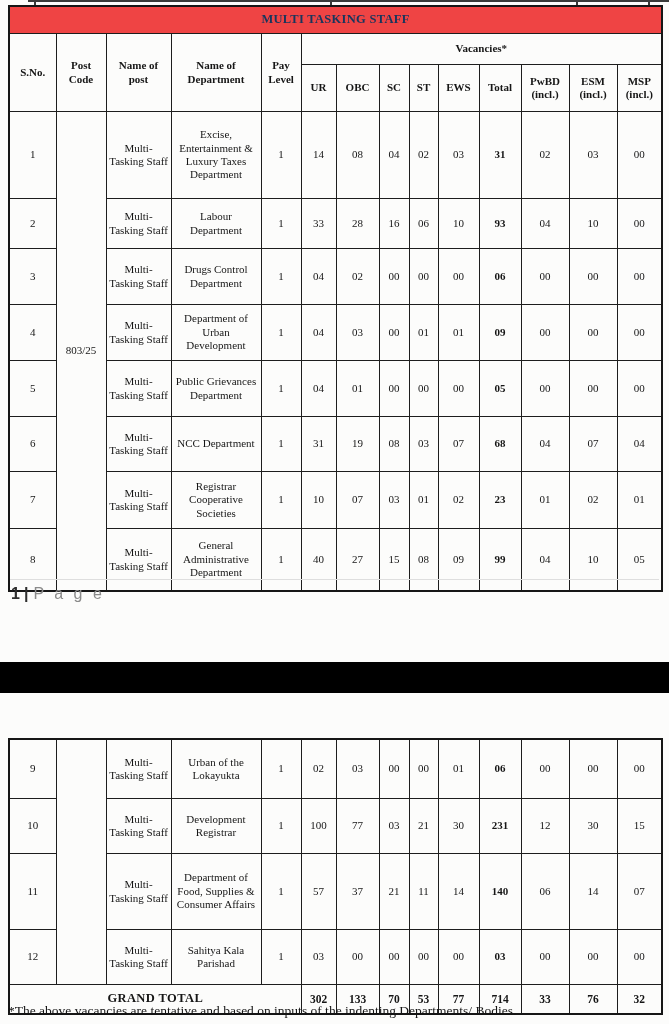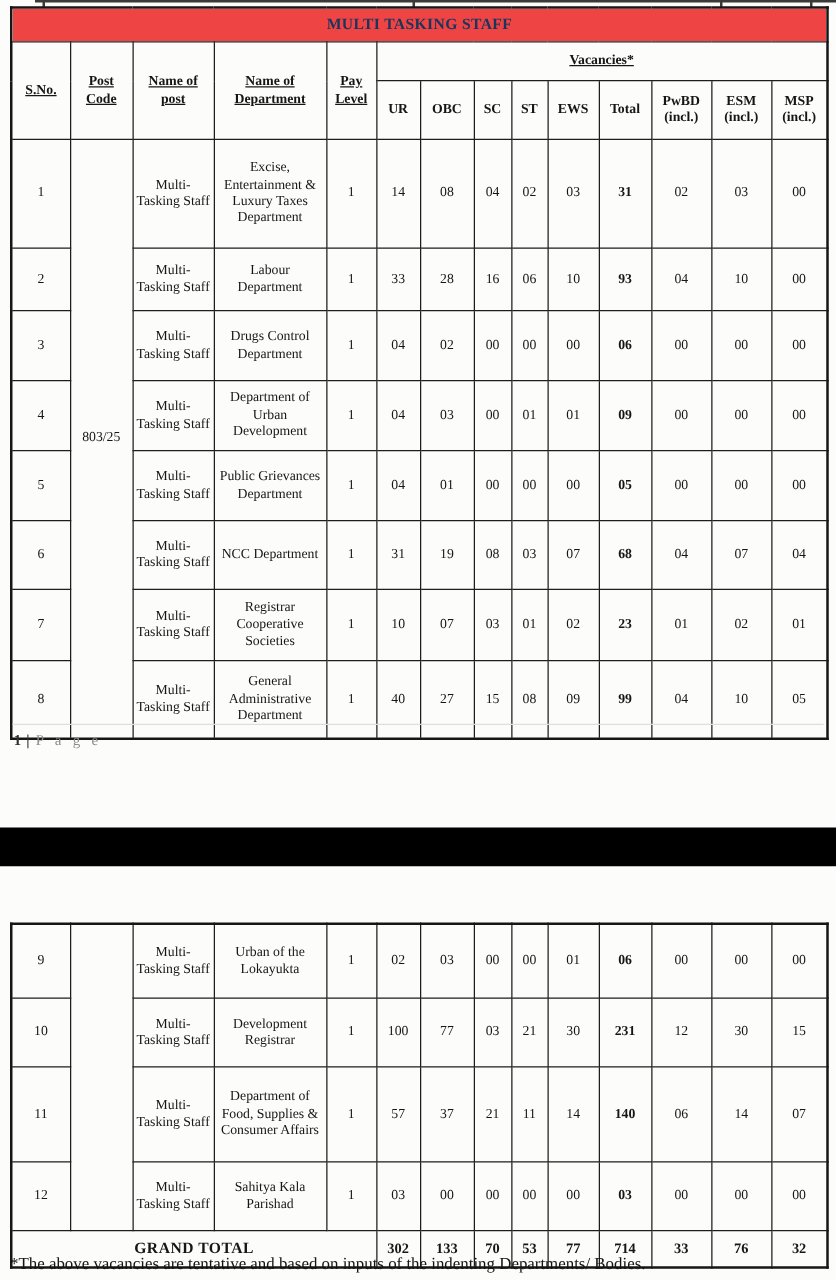--- a/index.html
+++ b/index.html
@@ -13,40 +13,40 @@
   .tbl-wrap{position:absolute;left:8px;width:653px;}
   #w1{top:5px;} #w2{top:738px;}
 
   table{border-collapse:collapse;table-layout:fixed;width:653px;border:2px solid #161616;}
   td{border:1px solid #1d1d1d;text-align:center;vertical-align:middle;
      font-size:11px;line-height:1.22;padding:1px 2px;overflow:hidden;word-wrap:break-word;}
 
   .banner-cell{background:#ef4444;color:#17365d;font-weight:bold;
                font-size:12.5px;letter-spacing:.3px;height:24px;}
   .hdr td{font-weight:bold;}
-  .hrow1 td{height:28px;text-decoration:underline;}
+  .hrow1 td{height:28px;}
   .hrow2 td{height:44px;}
 
   .bold{font-weight:bold;}
   .gt-label{font-weight:bold;font-size:12.5px;letter-spacing:.4px;}
   .gt-val{font-weight:bold;font-size:11.5px;}
 
   
   #t1-body .row-0 td{height:84px;margin-left:32px;} #t1-body .row-1 td{height:47px;}
   #t1-body .row-2 td{height:53px;} #t1-body .row-3 td{height:53px;}
   #t1-body .row-4 td{height:53px;} #t1-body .row-5 td{height:52px;}
   #t1-body .row-6 td{height:54px;} #t1-body .row-7 td{height:59px;}
   
   #t2-body .row-0 td{height:56px;} #t2-body .row-1 td{height:52px;}
   #t2-body .row-2 td{height:73px;} #t2-body .row-3 td{height:52px;}
   #t2-body .gt-row td{height:26px;}
 
   .footer-rule{position:absolute;left:10px;top:579px;width:649px;height:1px;background:#dedede;}
-  .page-footer{position:absolute;left:11px;top:585px;font-family:Liberation Serif, serif;
-               font-size:12px;color:#7a7a7a;}
+  .page-footer{position:absolute;left:11px;top:585px;font-family:Liberation Sans, sans-serif;
+               font-size:16px;color:#7a7a7a;}
   .pf-num{font-weight:bold;color:#2e2e2e;}
   .pf-sep{font-weight:bold;color:#2e2e2e;margin:0 5px 0 4px;}
   .pf-label{letter-spacing:3px;color:#8a8a8a;}
 
   .black-bar{position:absolute;left:0;top:662px;width:669px;height:31px;background:#000;}
 
   .footnote{position:absolute;left:8px;top:1003px;width:669px;
             font-size:13.5px;color:#141414;}
 </style>
 </head>

